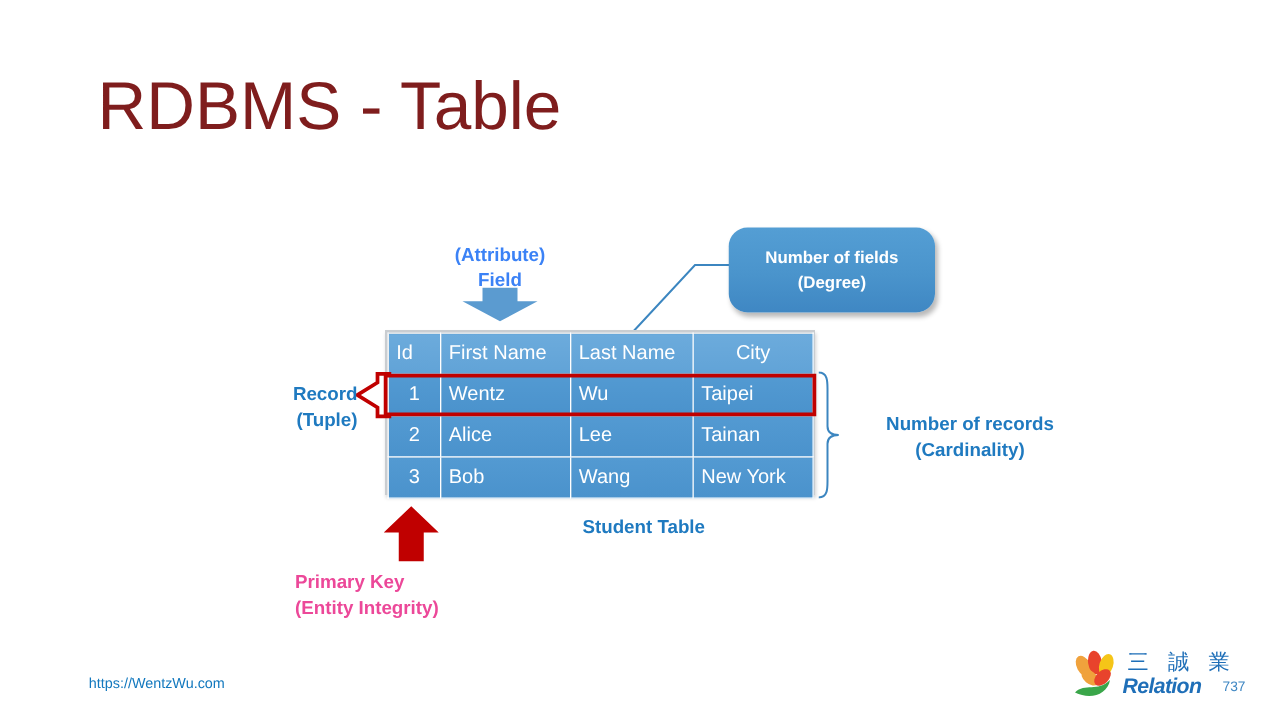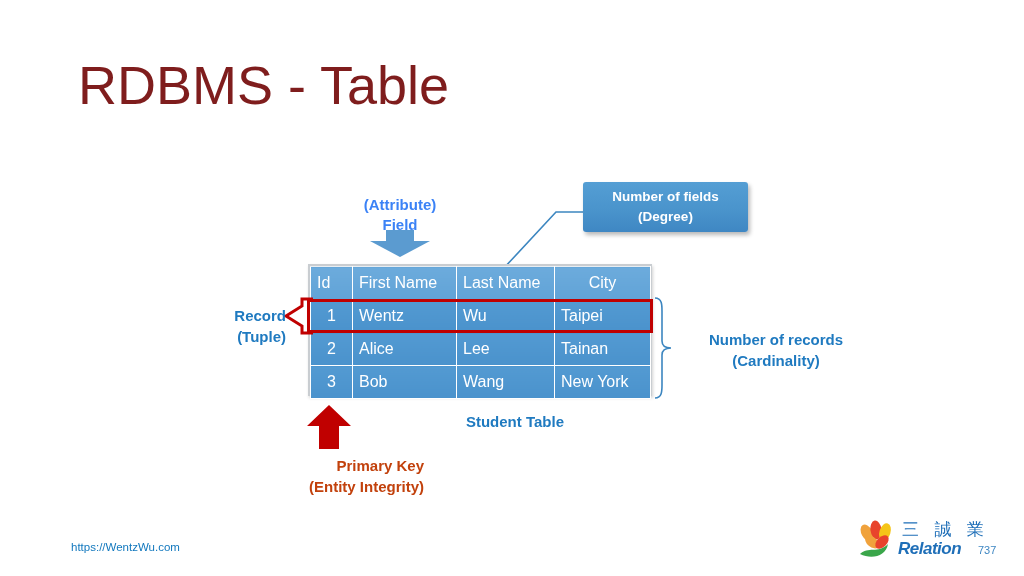--- a/index.html
+++ b/index.html
@@ -58,23 +58,23 @@
     width: 62px;
     height: 28px;
   }
 
   
   #degree-box {
     position: absolute;
     left: 583px;
     top: 182px;
     width: 165px;
-    height: 50px;
+    height: 68px;
     background: linear-gradient(180deg, #549ed4 0%, #4a94cc 55%, #3f87c3 100%);
-    border-radius: 3px;
+    border-radius: 15px;
     box-shadow: 2px 3px 4px rgba(0,0,0,0.28);
     color: #ffffff;
     font-weight: bold;
     font-size: 13.5px;
     line-height: 1.45;
     display: flex;
     align-items: center;
     justify-content: center;
     text-align: center;
   }
@@ -188,22 +188,22 @@
     left: 306px;
     top: 404px;
     width: 46px;
     height: 46px;
   }
   #primarykey-label {
     position: absolute;
     left: 236px;
     top: 455px;
     width: 188px;
-    text-align: right;
-    color: #c2410c;
+    text-align: left;
+    color: #ec4899;
     font-weight: bold;
     font-size: 15px;
     line-height: 1.4;
   }
 
   
   #relation-label {
     position: absolute;
     left: 380px;
     top: 411px;

